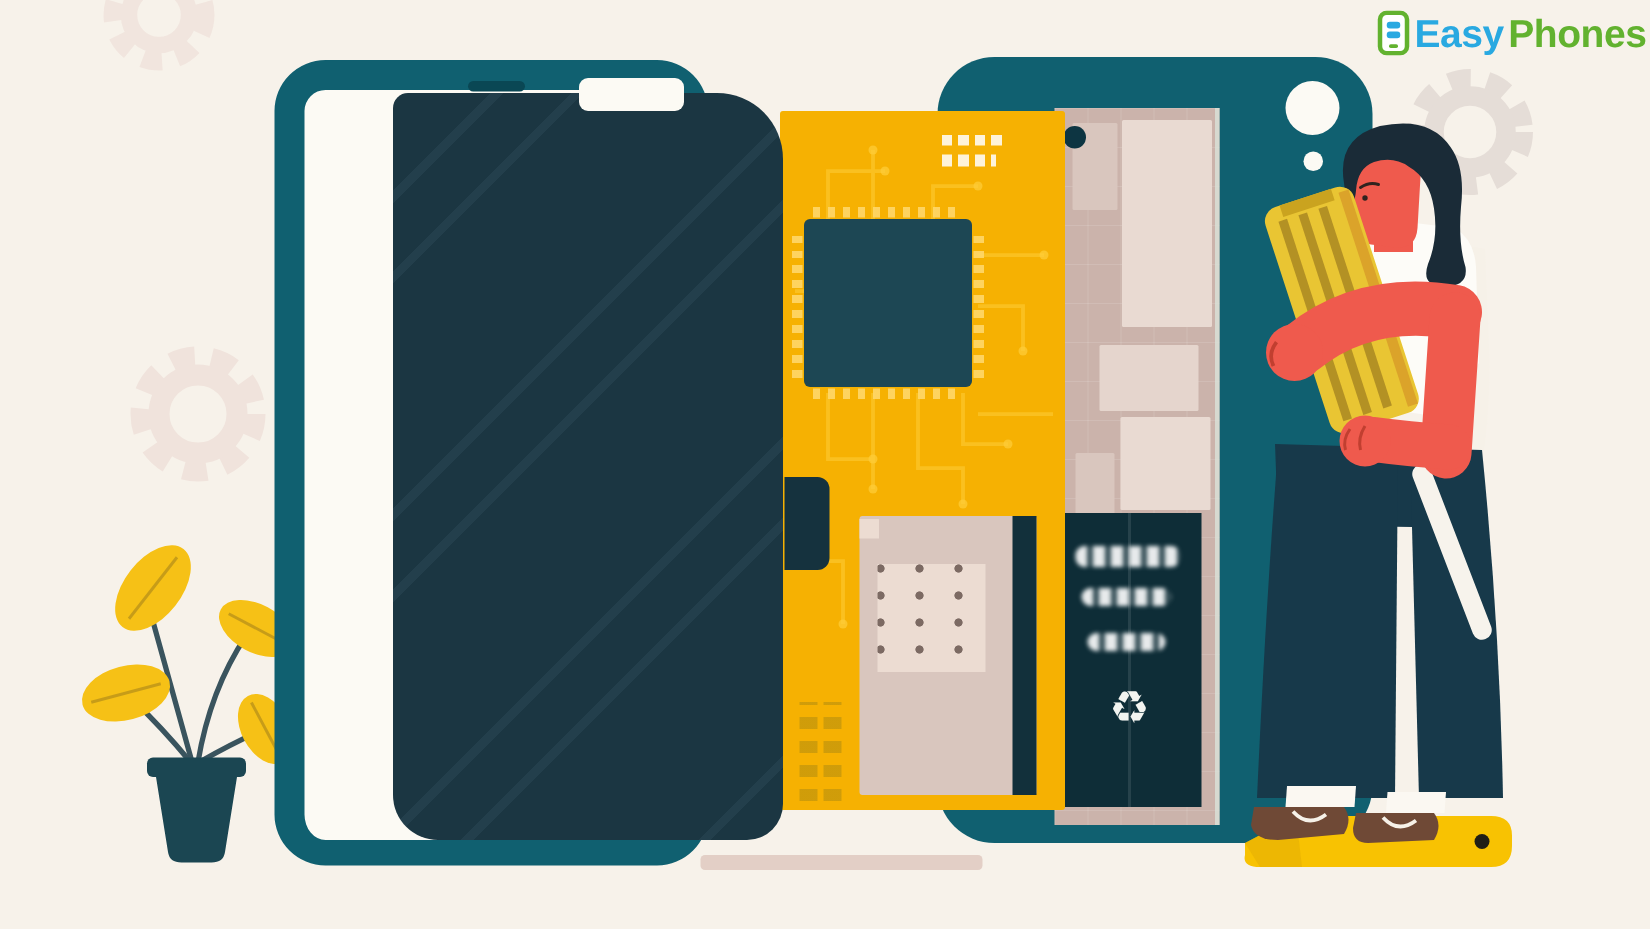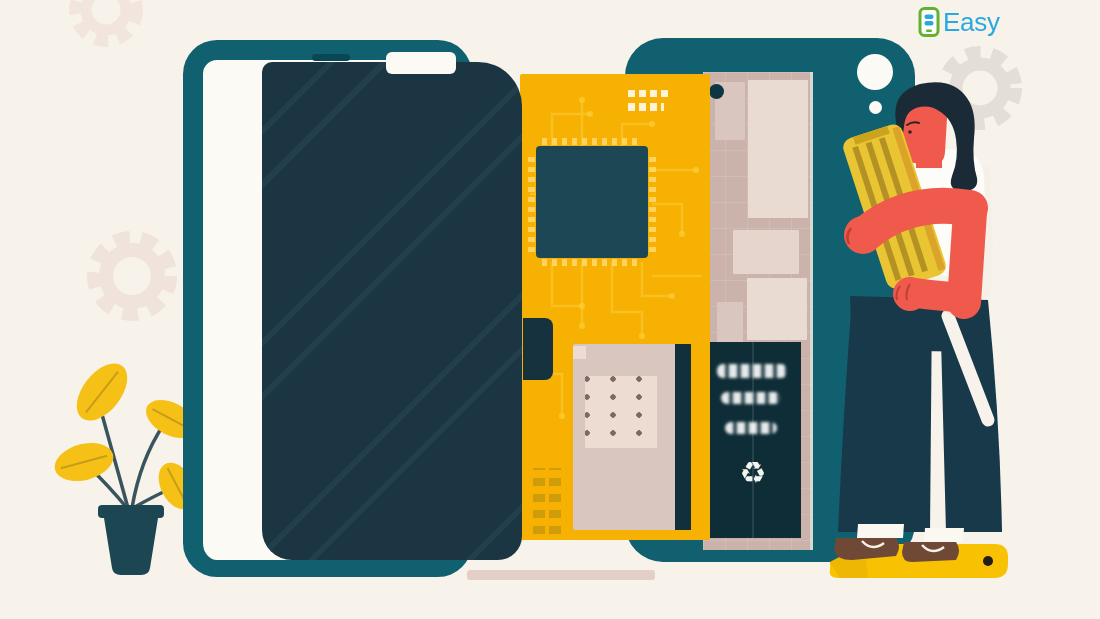--- a/index.html
+++ b/index.html
@@ -71,21 +71,21 @@
   #camdot{left:244px;top:63px;width:13px;height:13px;border-radius:50%;background:var(--interiorWhite);}
   #lip{left:467px;top:570px;width:188px;height:10px;background:var(--lip);border-radius:3px;z-index:3;}
 
   
   #gears{left:0;top:0;width:1100px;height:619px;z-index:1;pointer-events:none;}
   #plant{left:0;top:0;width:1100px;height:619px;z-index:2;pointer-events:none;}
   #woman{left:0;top:0;width:1100px;height:619px;z-index:40;pointer-events:none;}
 
   
   #logo{left:918px;top:6px;height:32px;display:flex;align-items:center;gap:3px;z-index:50;cursor:pointer;}
-  #logo .word{font-size:26px;font-weight:400;letter-spacing:-0.3px;line-height:32px;}
+  #logo .word{font-size:26px;font-weight:700;letter-spacing:-0.3px;line-height:32px;}
   #logo .easy{color:var(--logoBlue);}
   #logo .phones{color:var(--logoGreen);}
 </style>
 </head>
 <body>
 
 <div id="canvas">
 
   <svg id="gears" class="abs">
     <g>
@@ -262,15 +262,16 @@
   </svg>
 
   <div id="logo" class="abs">
     <svg width="22" height="30" viewBox="0 0 22 30">
       <rect x="2" y="1.5" width="18" height="27" rx="4.5" fill="#ffffff" stroke="var(--logoGreen)" stroke-width="3"></rect>
       <rect x="6.5" y="7.5" width="9" height="4.5" rx="2" fill="var(--logoBlue)"></rect>
       <rect x="6.5" y="14" width="9" height="4.5" rx="2" fill="var(--logoBlue)"></rect>
       <rect x="8" y="22.5" width="6" height="2.5" rx="1.2" fill="var(--logoGreen)"></rect>
     </svg>
     <span class="word easy">Easy</span>
+      <span class="word phones">Phones</span>
   </div>
 
 </div>
 
 </body></html>

